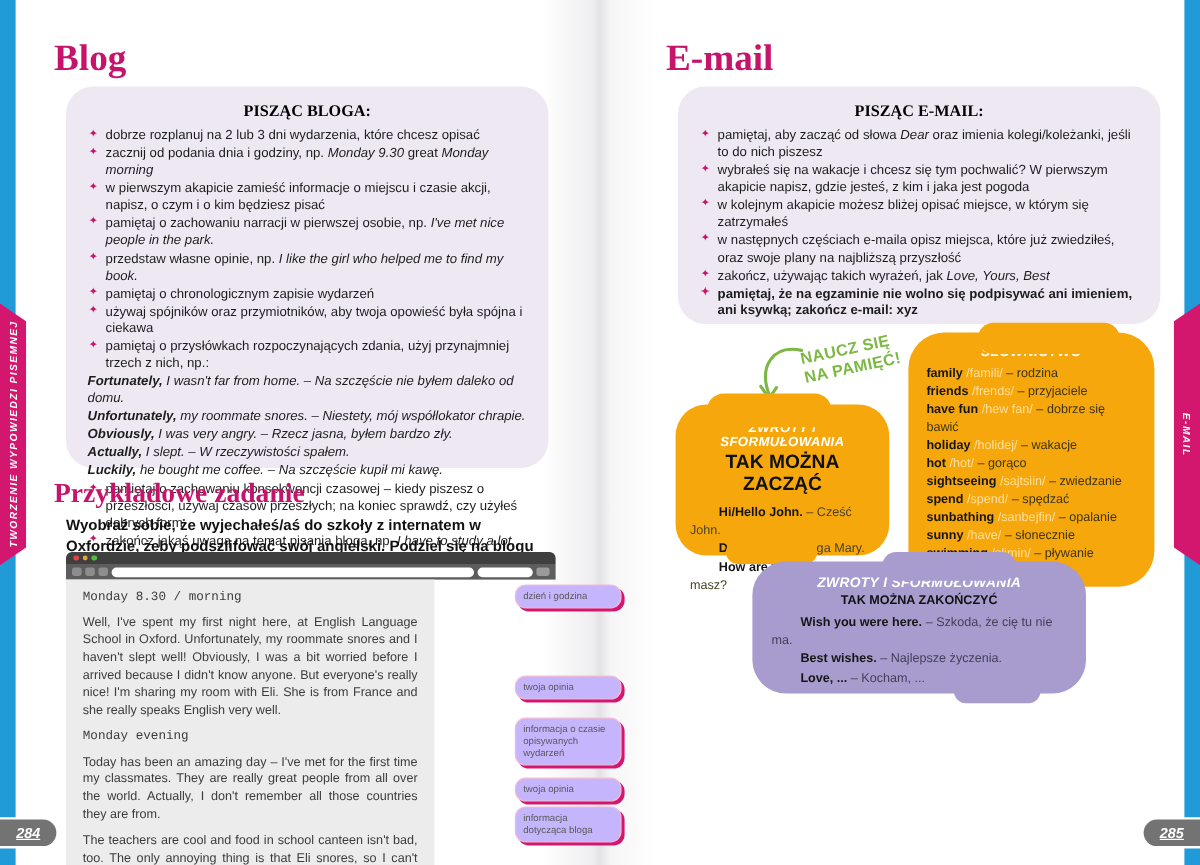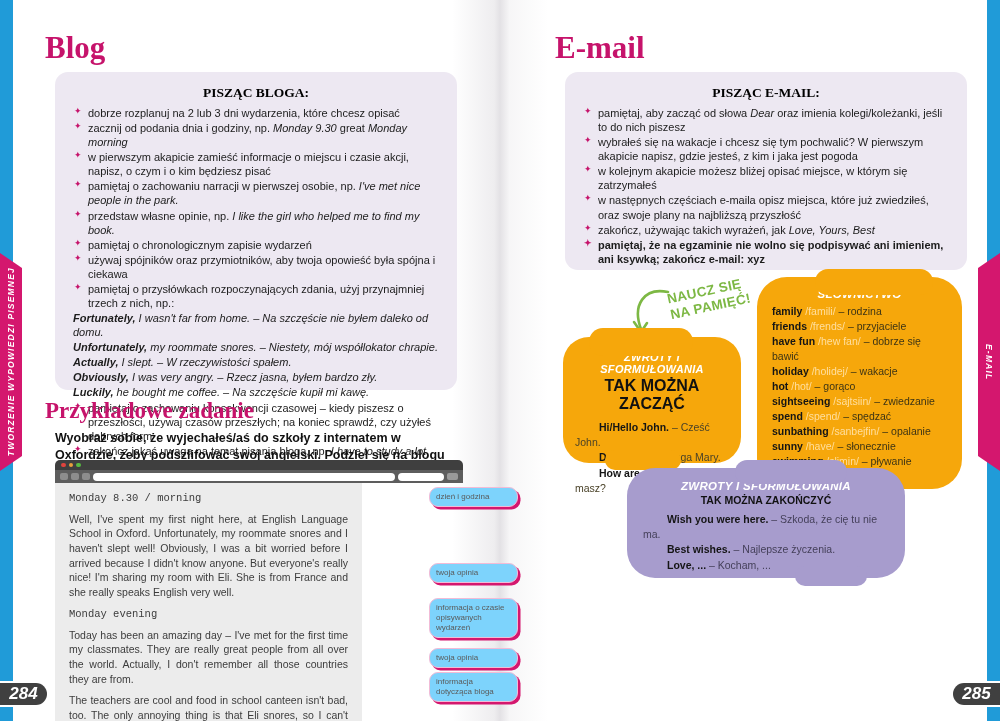--- a/index.html
+++ b/index.html
@@ -18,31 +18,31 @@
   
   .side-tab { position:absolute; top:253px; height:218px; width:22px; background:#D4176E;
     display:flex; align-items:center; justify-content:center; }
   .side-tab-left { left:0; clip-path:polygon(0 0, 100% 15px, 100% calc(100% - 15px), 0 100%); }
   .side-tab-right { right:0; clip-path:polygon(0 15px, 100% 0, 100% 100%, 0 calc(100% - 15px)); }
   .side-tab span { color:#fff; font-size:8.5px; font-weight:700; font-style:italic;
     letter-spacing:1.2px; white-space:nowrap; writing-mode:vertical-rl; }
   .side-tab-left span { transform:rotate(180deg); }
 
   
-  .pagepill { position:absolute; top:683px; width:47px; height:22px; background:#404040;
-    color:#fff; font-weight:700; font-style:italic; font-size:17px;
-    display:flex; align-items:center; justify-content:center; box-shadow:0 0 0 2px #fff; }
+  .pagepill { position:absolute; top:683px; width:47px; height:22px; background:#737373;
+    color:#fff; font-weight:700; font-style:italic; font-size:12px;
+    display:flex; align-items:center; justify-content:center; box-shadow:0 0 0 2px #fff;text-decoration:underline; }
   .pagepill-left { left:0; border-radius:0 12px 12px 0; }
   .pagepill-right { right:0; border-radius:12px 0 0 12px; }
 
   h1 { font-family:"Liberation Serif", serif; font-weight:700; font-size:31px; color:#C6136B; position:absolute; }
   h2 { font-family:"Liberation Serif", serif; font-weight:700; font-size:23px; color:#C6136B; position:absolute; }
 
   
-  .tips-box { position:absolute; background:#EDE8F2; border-radius:13px; padding:13px 18px 12px 18px; }
+  .tips-box { position:absolute; background:#EDE8F2; border-radius:23px; padding:13px 18px 12px 18px; }
   .tips-box-left  { left:55px;  top:72px; width:402px; height:318px; }
   .tips-box-right { left:565px; top:72px; width:402px; height:198px; }
   .tips-title { text-align:center; font-family:"Liberation Serif", serif; font-weight:700;
     font-size:13.5px; margin-bottom:5px; color:#000; }
   ul.tips { list-style:none; font-size:11px; line-height:1.28; color:#1c1c1c; }
   ul.tips li { position:relative; padding-left:15px; margin-bottom:1px; }
   ul.tips li .blt { position:absolute; left:1px; top:0; color:#C6136B; font-size:9px; }
   ul.tips li i { font-style:italic; }
   ul.tips li.bold-item { font-weight:700; }
   .adverb-lines { font-size:11px; line-height:1.28; font-style:italic; margin:1px 0; }
@@ -63,21 +63,21 @@
   .addr-bar { flex:1; height:8px; background:#fff; border-radius:4px; }
   .search-bar { width:46px; height:8px; background:#fff; border-radius:4px; }
   .menu-btn { width:11px; height:7px; background:#9a9a9a; border-radius:2px; }
   .blog-content { position:absolute; left:0; top:23px; width:307px; min-height:230px;
     background:#ECECEC; padding:8px 14px 10px 14px; font-size:10.5px; line-height:1.4;
     color:#3c3c3c; text-align:justify; }
   .blog-date { margin:6px 0 6px;font-family:Liberation Mono, monospace; }
   .blog-para { margin:0 0 7px; }
 
   
-  .tag { position:absolute; left:374px; width:89px; background:#7dd3fc;
+  .tag { position:absolute; left:374px; width:89px; background:#c4b5fd;
     border:1px solid #F2BBD6; box-shadow:2.5px 2.5px 0 #D4176E; border-radius:9px;
     padding:4px 6px; font-size:8px; line-height:1.25; color:#5a5a5a; }
   .tag1 { top:27px; } .tag2 { top:103px; } .tag3 { top:138px; } .tag4 { top:188px; } .tag5 { top:212px; }
 
   
   .bubble { position:absolute; }
   .bubble::before, .bubble::after { content:""; position:absolute; background:inherit; }
   .bubble-orange { background:#F6A70B; }
   .bubble-purple { background:#A79CCD; }
   .bubble-title { font-style:italic; font-weight:700; color:#fff; text-align:center; letter-spacing:0.3px; }
@@ -137,22 +137,22 @@
     <li><span class="blt">✦</span><span>zacznij od podania dnia i godziny, np. </span><i>Monday 9.30</i><span> great </span><i>Monday morning</i></li>
     <li><span class="blt">✦</span><span>w pierwszym akapicie zamieść informacje o miejscu i czasie akcji, napisz, o czym i o kim będziesz pisać</span></li>
     <li><span class="blt">✦</span><span>pamiętaj o zachowaniu narracji w pierwszej osobie, np. </span><i>I've met nice people in the park.</i></li>
     <li><span class="blt">✦</span><span>przedstaw własne opinie, np. </span><i>I like the girl who helped me to find my book.</i></li>
     <li><span class="blt">✦</span><span>pamiętaj o chronologicznym zapisie wydarzeń</span></li>
     <li><span class="blt">✦</span><span>używaj spójników oraz przymiotników, aby twoja opowieść była spójna i ciekawa</span></li>
     <li><span class="blt">✦</span><span>pamiętaj o przysłówkach rozpoczynających zdania, użyj przynajmniej trzech z nich, np.:</span></li>
   </ul>
   <div class="adverb-lines"><span class="lead">Fortunately,</span><span> I wasn't far from home. – Na szczęście nie byłem daleko od domu.</span></div>
   <div class="adverb-lines"><span class="lead">Unfortunately,</span><span> my roommate snores. – Niestety, mój współlokator chrapie.</span></div>
+  <div class="adverb-lines"><span class="lead">Obviously,</span><span> I was very angry. – Rzecz jasna, byłem bardzo zły.</span></div>
   <div class="adverb-lines"><span class="lead">Actually,</span><span> I slept. – W rzeczywistości spałem.</span></div>
-  <div class="adverb-lines"><span class="lead">Obviously,</span><span> I was very angry. – Rzecz jasna, byłem bardzo zły.</span></div>
   <div class="adverb-lines"><span class="lead">Luckily,</span><span> he bought me coffee. – Na szczęście kupił mi kawę.</span></div>
   <ul class="tips">
     <li><span class="blt">✦</span><span>pamiętaj o zachowaniu konsekwencji czasowej – kiedy piszesz o przeszłości, używaj czasów przeszłych; na koniec sprawdź, czy użyłeś dobrych form</span></li>
     <li><span class="blt">✦</span><span>zakończ jakąś uwagą na temat pisania bloga, np. </span><i>I have to study a lot, so I can't write this blog very often. Bye for now!</i></li>
   </ul>
 </div>
 
 <h2 style="left:45px; top:398px;">Przykładowe zadanie</h2>
 <p class="task-text">Wyobraź sobie, że wyjechałeś/aś do szkoły z internatem w Oxfordzie, żeby podszlifować swój angielski. Podziel się na blogu wrażeniami ze swego pobytu.</p>
 

